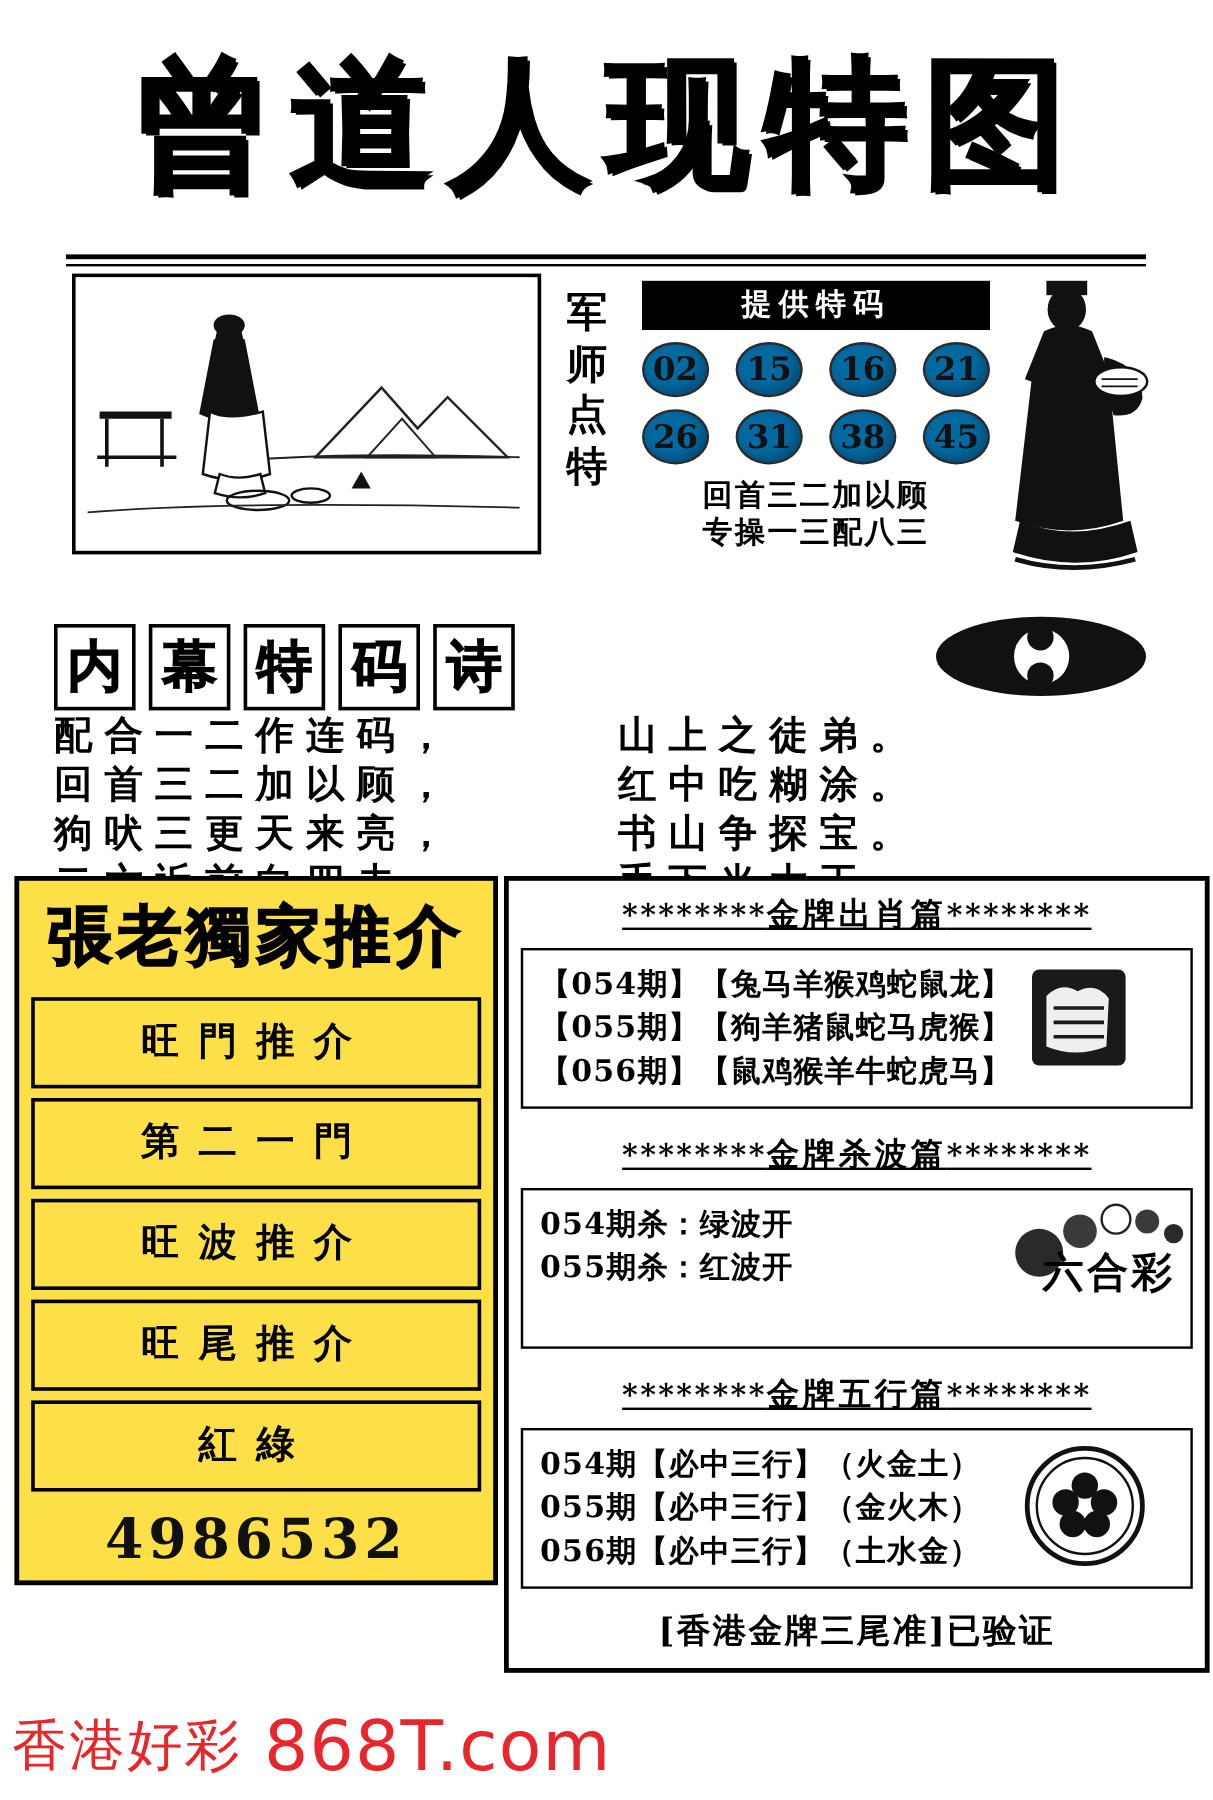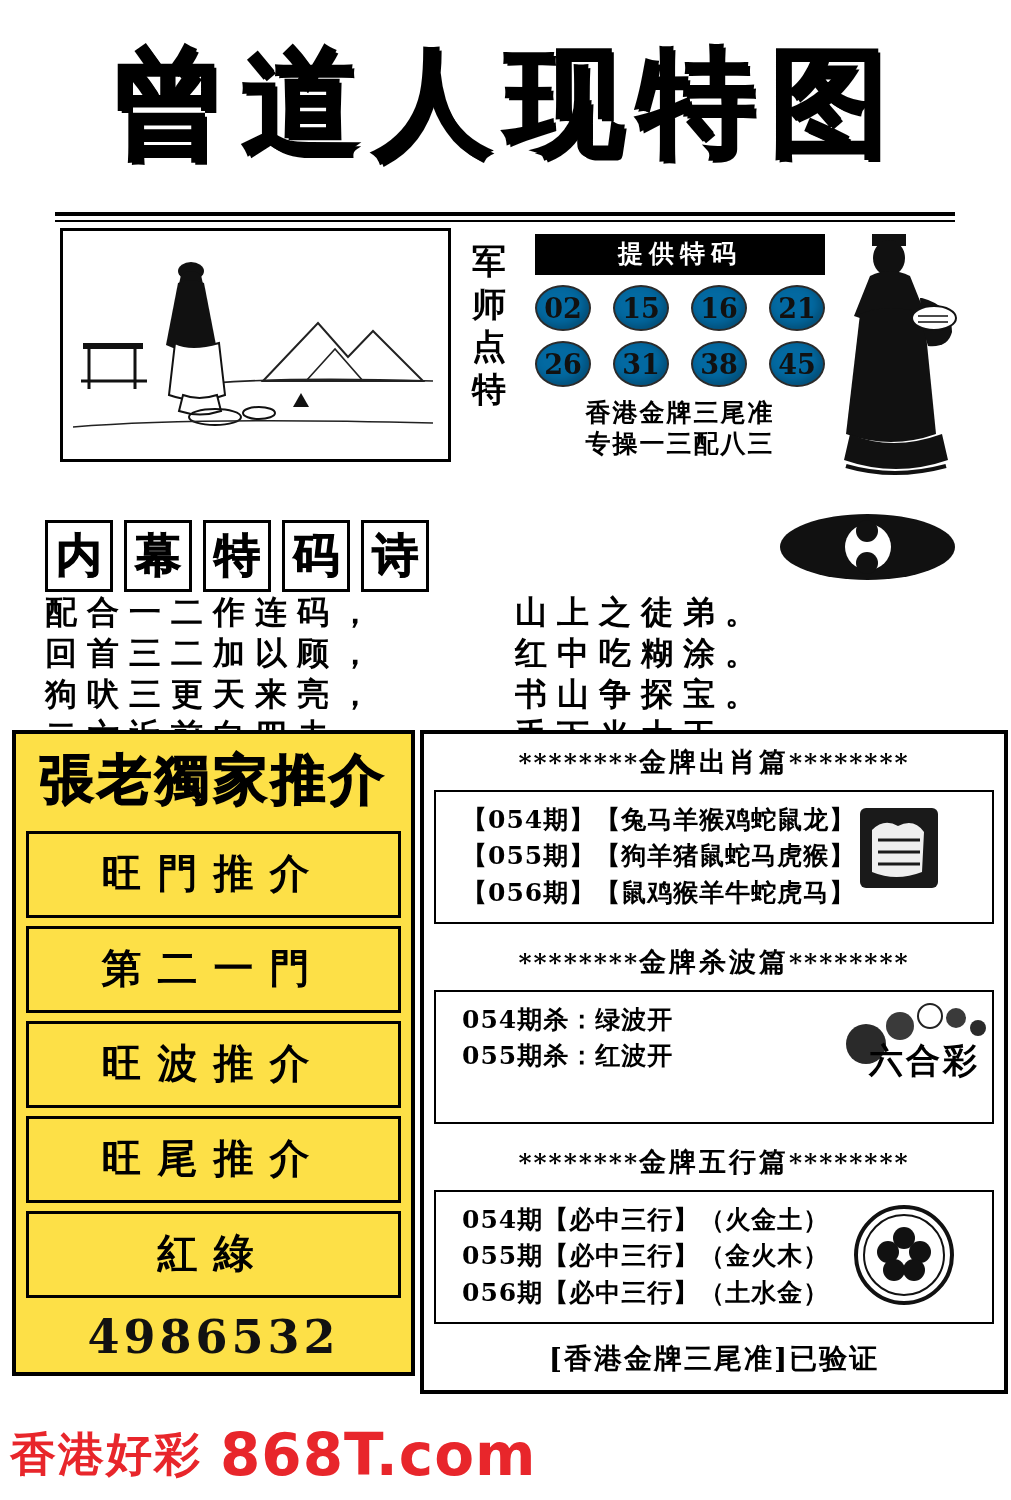--- a/index.html
+++ b/index.html
@@ -78,55 +78,56 @@
   
   .left-panel{position:absolute;left:12px;top:730px;width:395px;border:4px solid #000;background:#fde047;}
   .lp-title{
     text-align:center;font-family:"DejaVu Serif","Liberation Serif",serif;
     font-weight:bold;font-size:54px;letter-spacing:4px;padding:10px 0 6px 0;
     -webkit-text-stroke:1.5px #000;
   }
   .lp-cell{
     margin:8px 10px;border:3px solid #000;text-align:center;
     font-family:Liberation Mono, monospace;font-weight:bold;
-    font-size:40px;letter-spacing:16px;padding:12px 0 14px 0;
+    font-size:32px;letter-spacing:16px;padding:12px 0 14px 0;
   }
   .lp-code{
     text-align:center;font-family:"DejaVu Serif","Liberation Serif",serif;
     font-weight:bold;font-size:46px;letter-spacing:4px;padding:4px 0 8px 0;
     color:#111;
   }
 
   .right-panel{position:absolute;left:420px;top:730px;width:580px;border:4px solid #000;background:#fff;}
   .rp-band{
     text-align:center;font-family:"DejaVu Serif","Liberation Serif",serif;
     font-weight:bold;font-size:25px;letter-spacing:2px;padding:10px 0 6px 0;
     white-space:nowrap;
+    text-decoration:underline;
   }
   .rp-band b{font-size:27px;letter-spacing:3px;}
-  .rp-box{position:relative;margin:4px 10px 10px 10px;border:2px solid #000;padding:10px 26px;min-height:110px;}
+  .rp-box{position:relative;margin:4px 10px 10px 10px;border:2px solid #000;padding:10px 14px;min-height:110px;}
   .rp-line{
     font-family:"DejaVu Serif","Liberation Serif",serif;font-weight:bold;
     font-size:25px;line-height:1.45;letter-spacing:1px;white-space:nowrap;
   }
   .rp-deco{position:absolute;right:8px;top:8px;width:140px;height:100px;}
   .rp-footer{
     text-align:center;font-family:"DejaVu Serif","Liberation Serif",serif;
     font-weight:bold;font-size:28px;letter-spacing:2px;padding:6px 0 12px 0;
   }
 
   .liuhe{
     position:absolute;right:12px;top:22px;width:160px;height:70px;
     font-family:"DejaVu Serif","Liberation Serif",serif;font-weight:bold;font-size:34px;
     display:flex;align-items:flex-end;justify-content:flex-end;letter-spacing:3px;
   }
 
   
   .watermark{position:absolute;left:10px;top:1420px;width:1000px;height:70px;
-    display:flex;align-items:center;font-weight:bold;}
+    display:flex;align-items:center;font-weight:normal;}
   .wm-cn{font-family:"DejaVu Serif","Liberation Serif",serif;font-size:46px;color:#e8262b;letter-spacing:2px;text-shadow:2px 2px 0 #fff;}
   .wm-en{font-family:"DejaVu Sans","Liberation Sans",sans-serif;font-size:58px;color:#e8262b;margin-left:18px;letter-spacing:1px;text-shadow:2px 2px 0 #fff;}
 
   svg{display:block;}
 </style>
 </head>
 <body>
 
 <div class="page">
 
@@ -173,21 +174,21 @@
         <div class="ball">16</div>
         <div class="ball">21</div>
       </div>
       <div class="balls-row">
         <div class="ball">26</div>
         <div class="ball">31</div>
         <div class="ball">38</div>
         <div class="ball">45</div>
       </div>
       <div class="slogan">
-        <div>香港金牌三尾准</div>
+        <div>回首三二加以顾</div>
         <div>专操一三配八三</div>
       </div>
     </div>
 
     <div class="sage">
       <svg width="130" height="250" viewBox="0 0 130 250">
         <rect x="42" y="6" width="34" height="12" fill="#111"></rect>
         <ellipse cx="59" cy="30" rx="16" ry="18" fill="#111"></ellipse>
         <path d="M40 48 q20 -10 40 0 l16 40 q-36 14 -72 0 z" fill="#111"></path>
         <path d="M30 86 q30 -12 64 0 l12 120 q-45 16 -90 0 z" fill="#111"></path>

